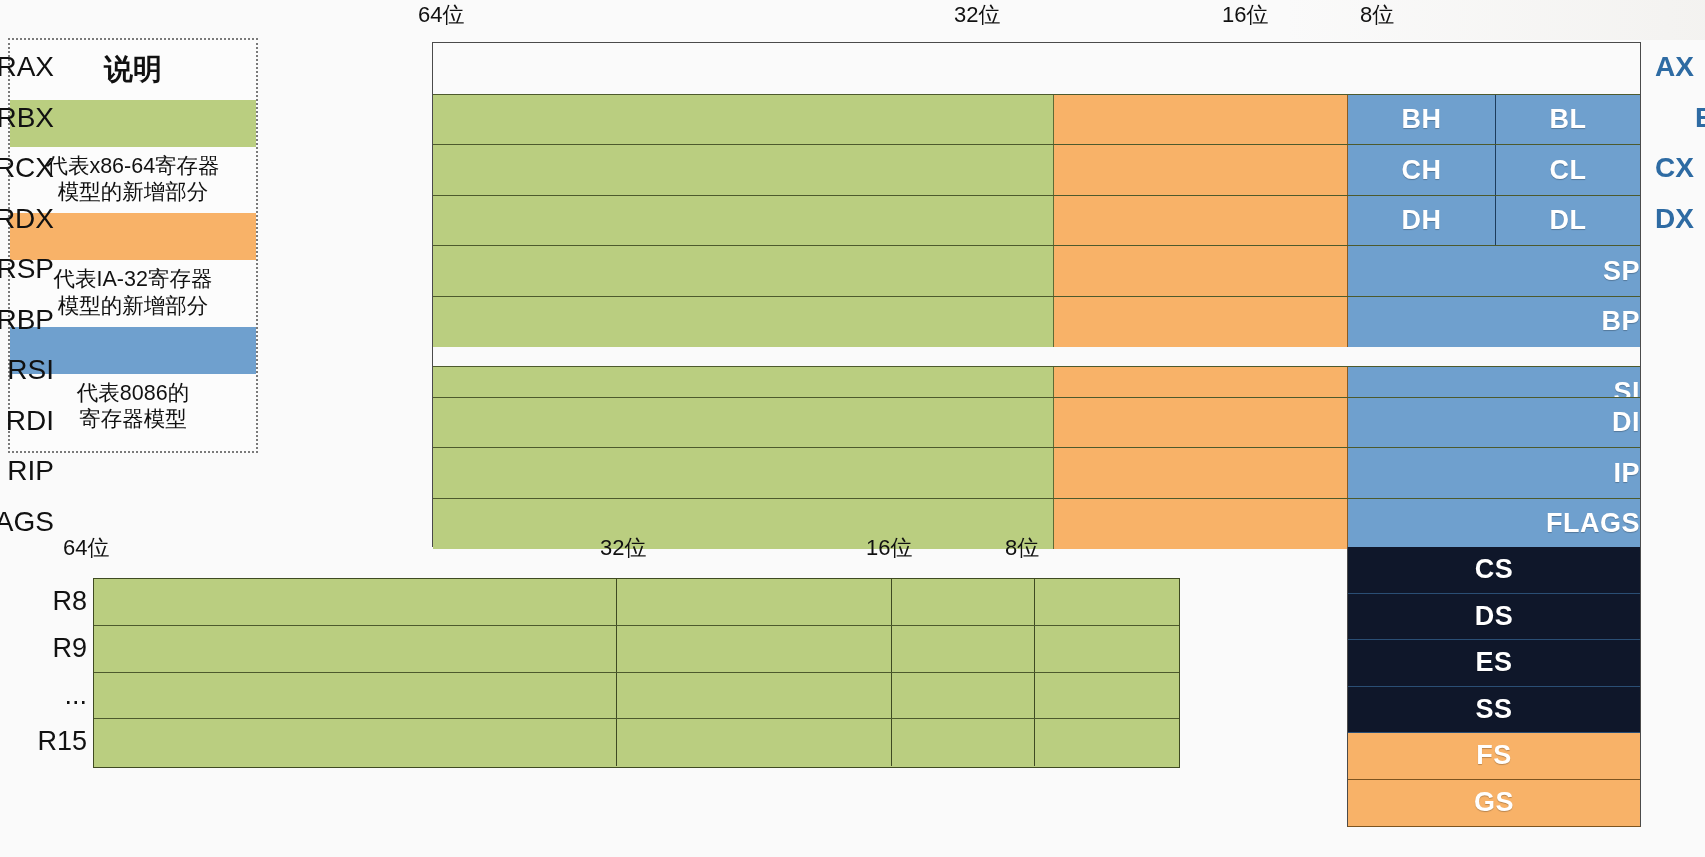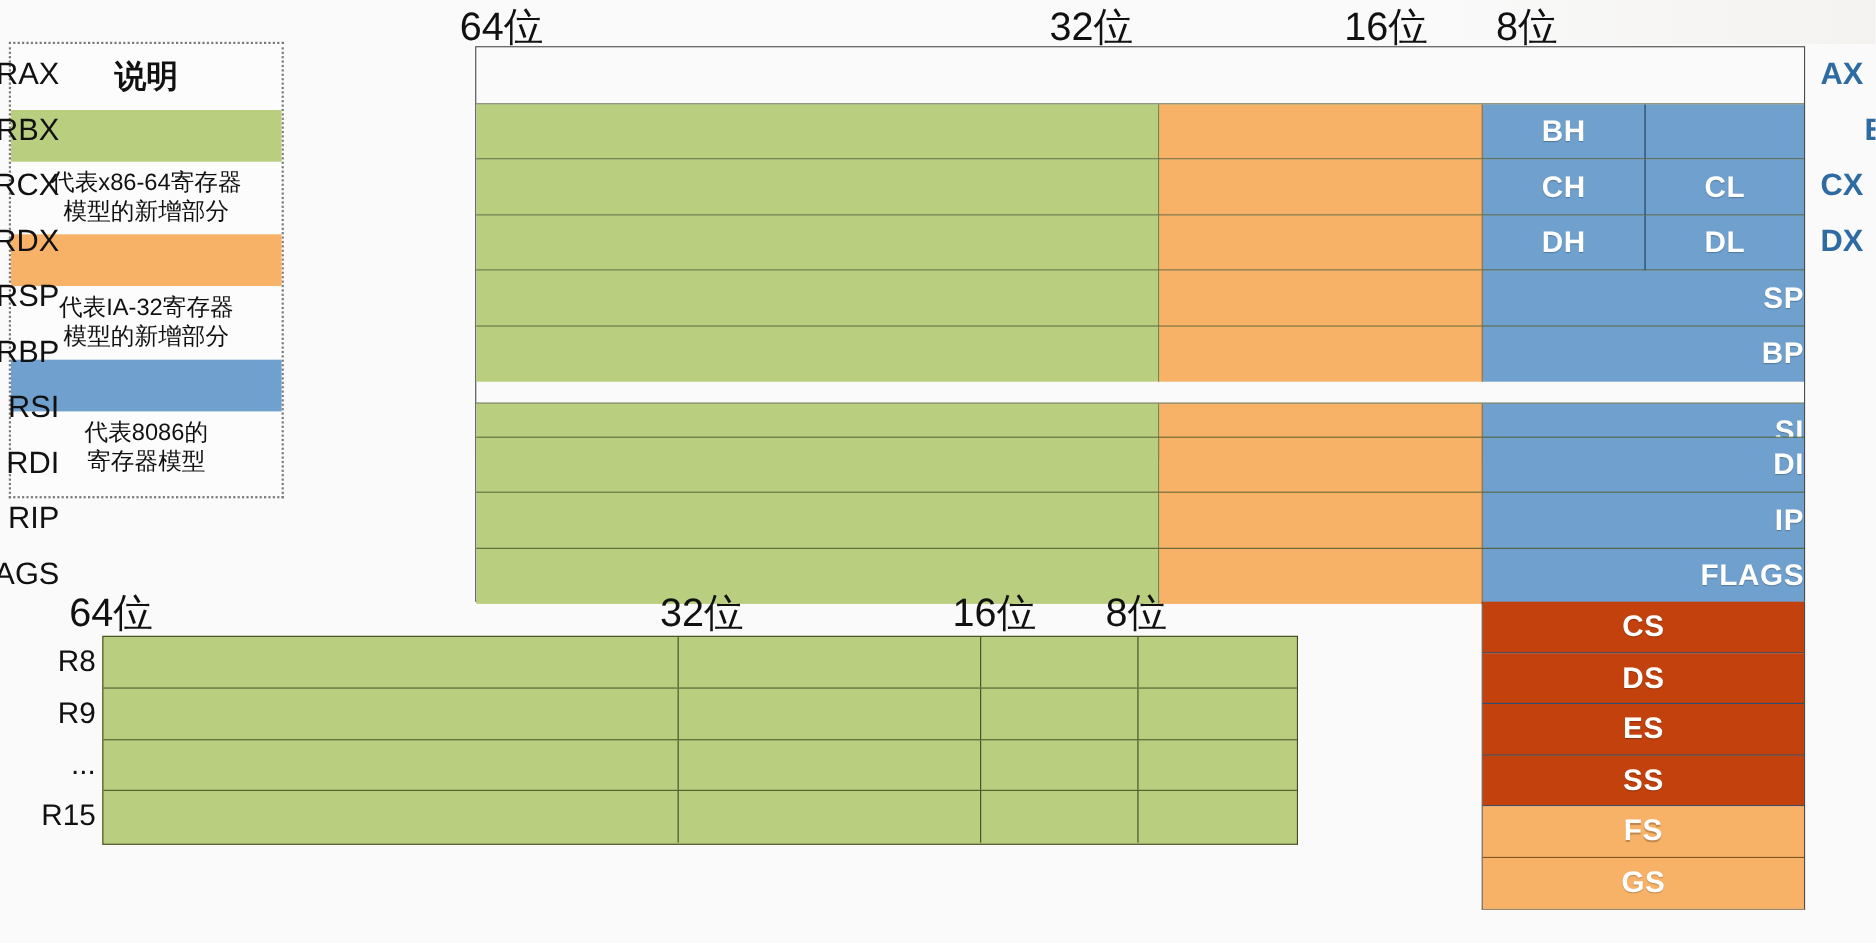--- a/index.html
+++ b/index.html
@@ -47,26 +47,26 @@
   
   .rlabel{position:absolute;left:1655px;font-size:28px;font-weight:bold;
           color:#2E6BA3;height:50.5px;line-height:50.5px;}
 
   
   .segcol{position:absolute;left:1347px;top:547px;width:294px;
           border-left:1.5px solid #4a4a4a;border-right:1.5px solid #4a4a4a;
           border-bottom:1.5px solid #7d5420;box-sizing:border-box;}
   .segrow{height:46.5px;display:flex;align-items:center;justify-content:center;
           border-bottom:1.2px solid #2a4e74;box-sizing:border-box;}
-  .segrow.b{background:#c2410c;text-align:right;}
+  .segrow.b{background:#0f172a;text-align:right;}
   .segrow.o{background:#F8B268;border-bottom:1.2px solid #7d5420;}
   .segrow:last-child{border-bottom:none;}
 
   
-  .hdr{position:absolute;font-size:36px;color:#111;white-space:nowrap;}
+  .hdr{position:absolute;font-size:22px;color:#111;white-space:nowrap;}
 
   
   .r-table{position:absolute;left:93px;top:578px;width:1087px;height:190px;
            border:1.5px solid #3f4a22;box-sizing:border-box;background:#BACE80;}
   .r-row{height:46.75px;display:flex;border-bottom:1.2px solid #4d5a2d;box-sizing:border-box;}
   .r-row:last-child{border-bottom:none;}
   .r-c1{width:523px;border-right:1.3px solid #3f4a22;box-sizing:border-box;}
   .r-c2{width:275px;border-right:1.3px solid #3f4a22;box-sizing:border-box;}
   .r-c3{width:143px;border-right:1.3px solid #3f4a22;box-sizing:border-box;}
   .r-c4{flex:1;}
@@ -108,20 +108,23 @@
 <div class="reg-table">
 
 
   <div class="reg-row rowline" style="top:50.5px;">
     <div class="c-green"></div>
     <div class="c-orange"></div>
     <div class="c-blue">
       <div class="blue-h">
           <span class="sub">BH</span>
         </div>
+      <div class="blue-l">
+          <span class="sub">BL</span>
+        </div>
     </div>
   </div>
 
   <div class="reg-row rowline" style="top:101px;">
     <div class="c-green"></div>
     <div class="c-orange"></div>
     <div class="c-blue">
       <div class="blue-h">
           <span class="sub">CH</span>
         </div>

